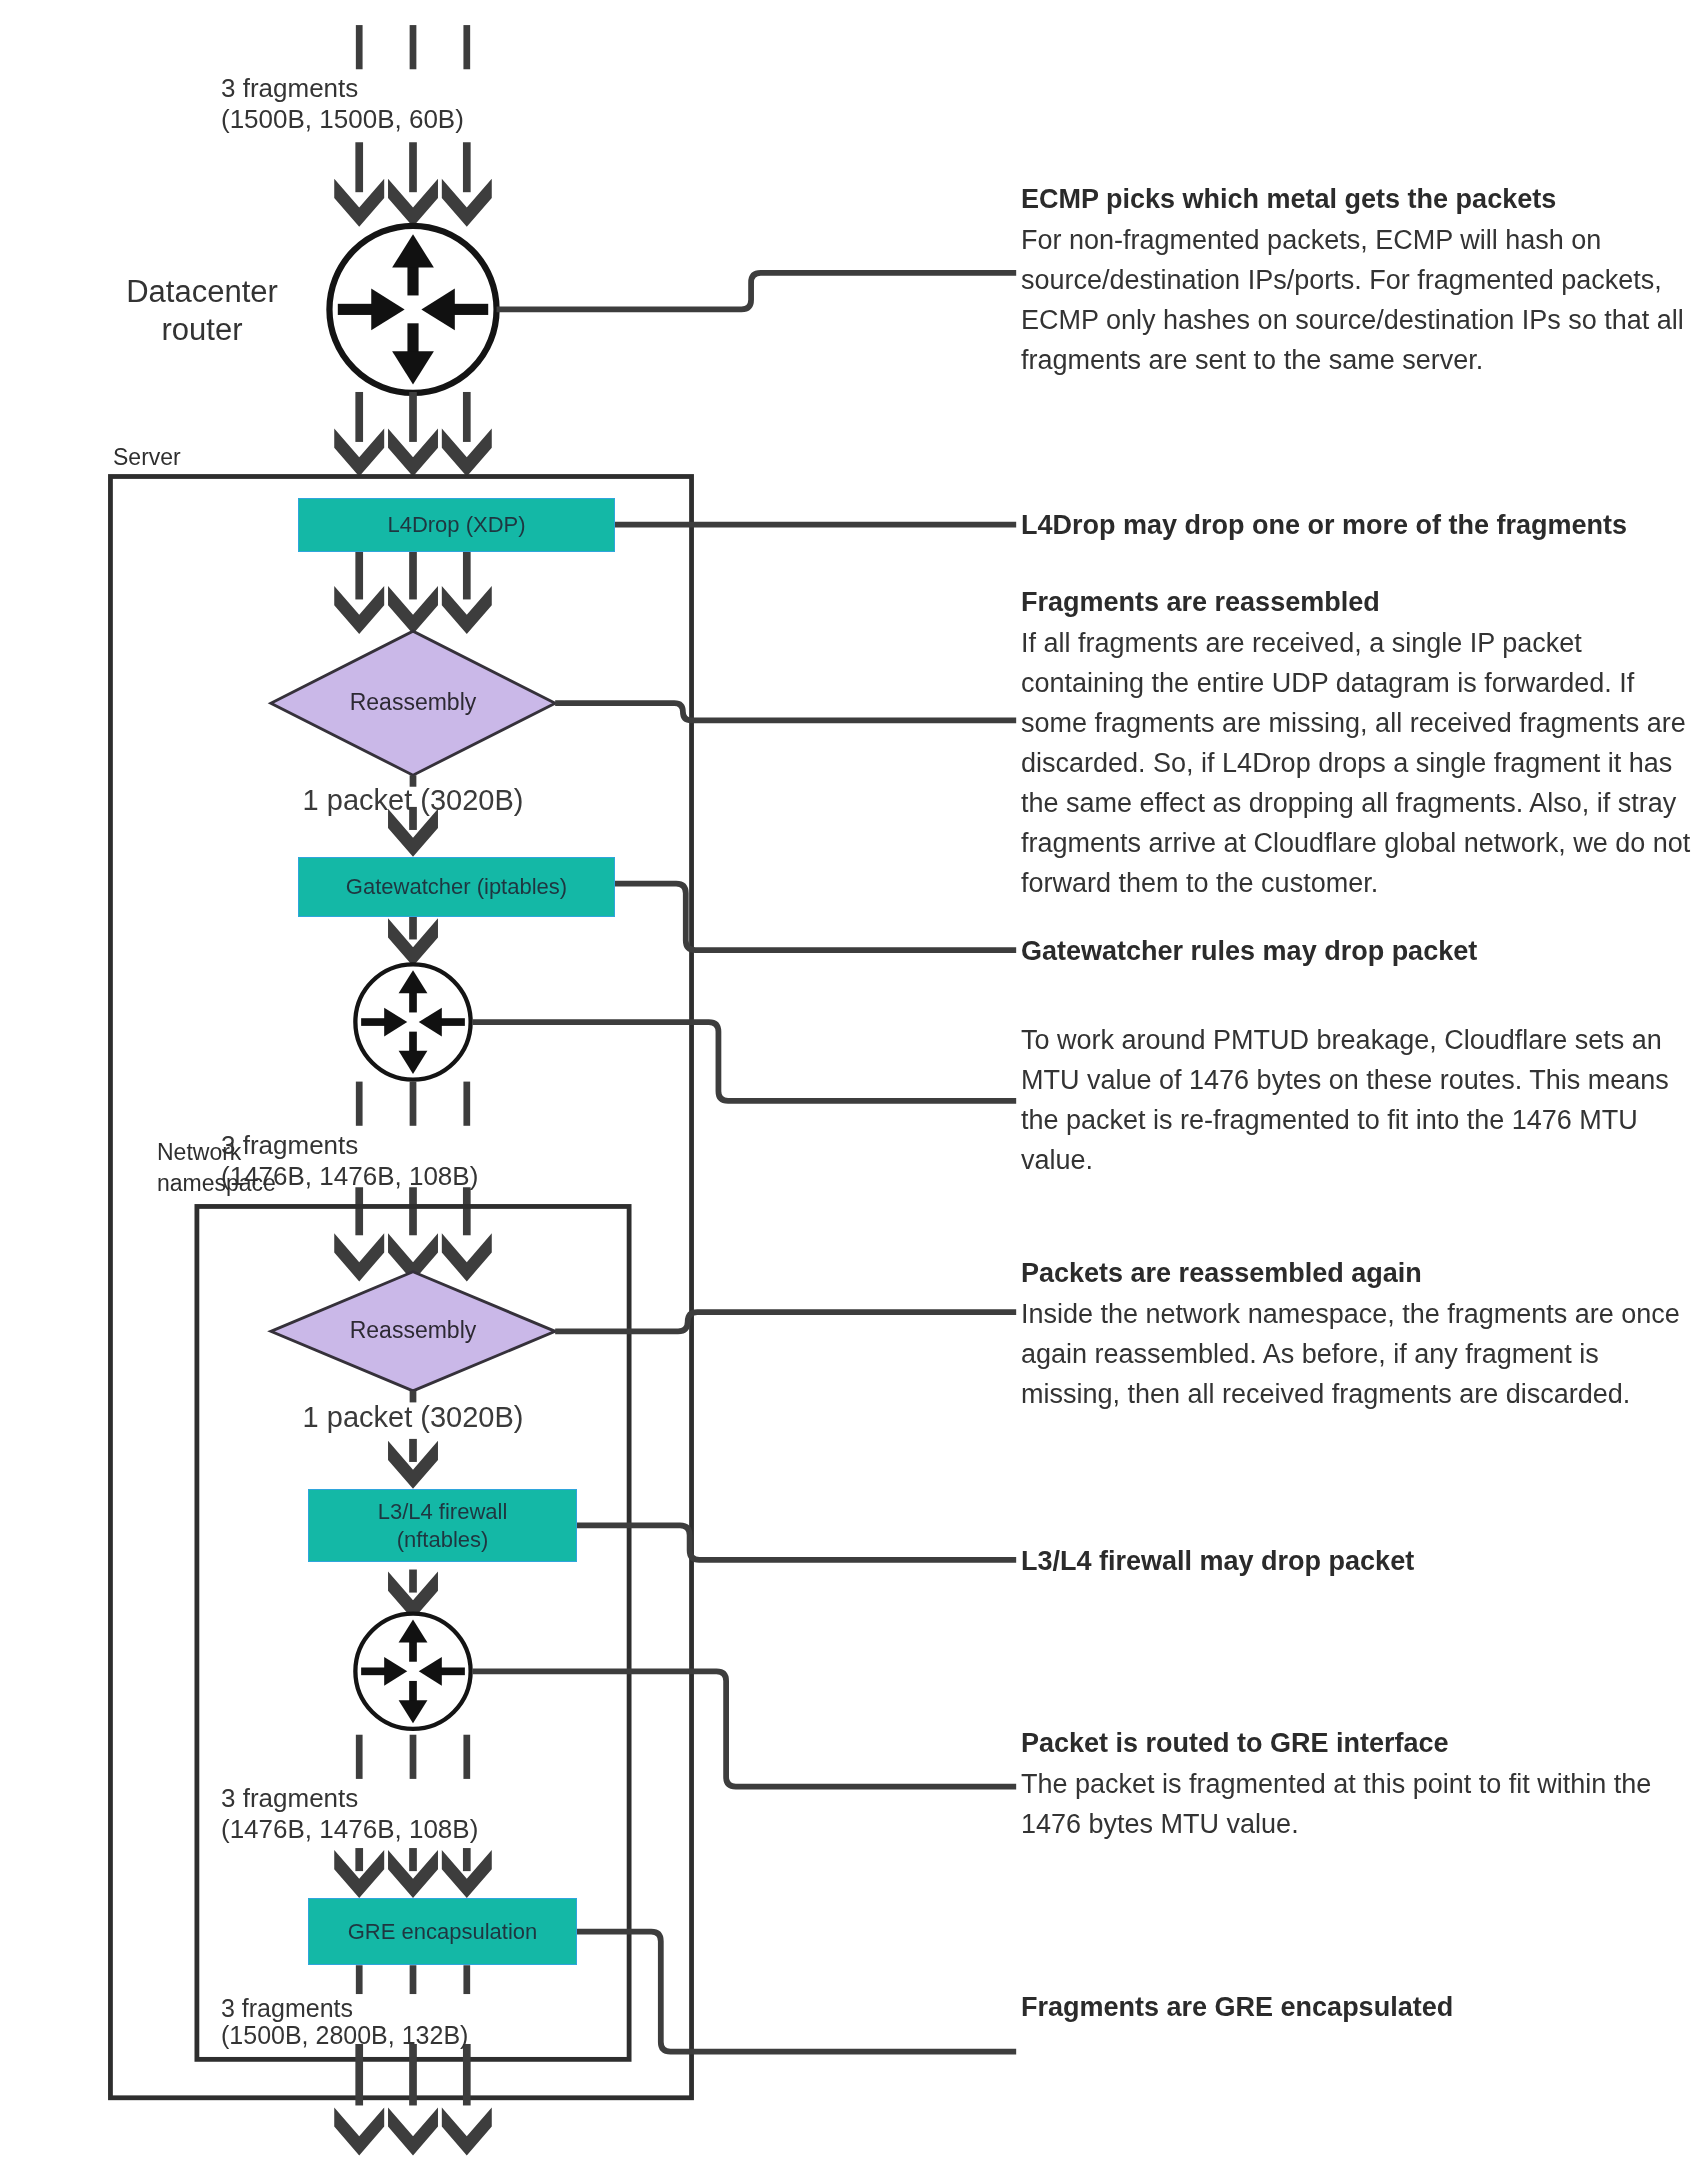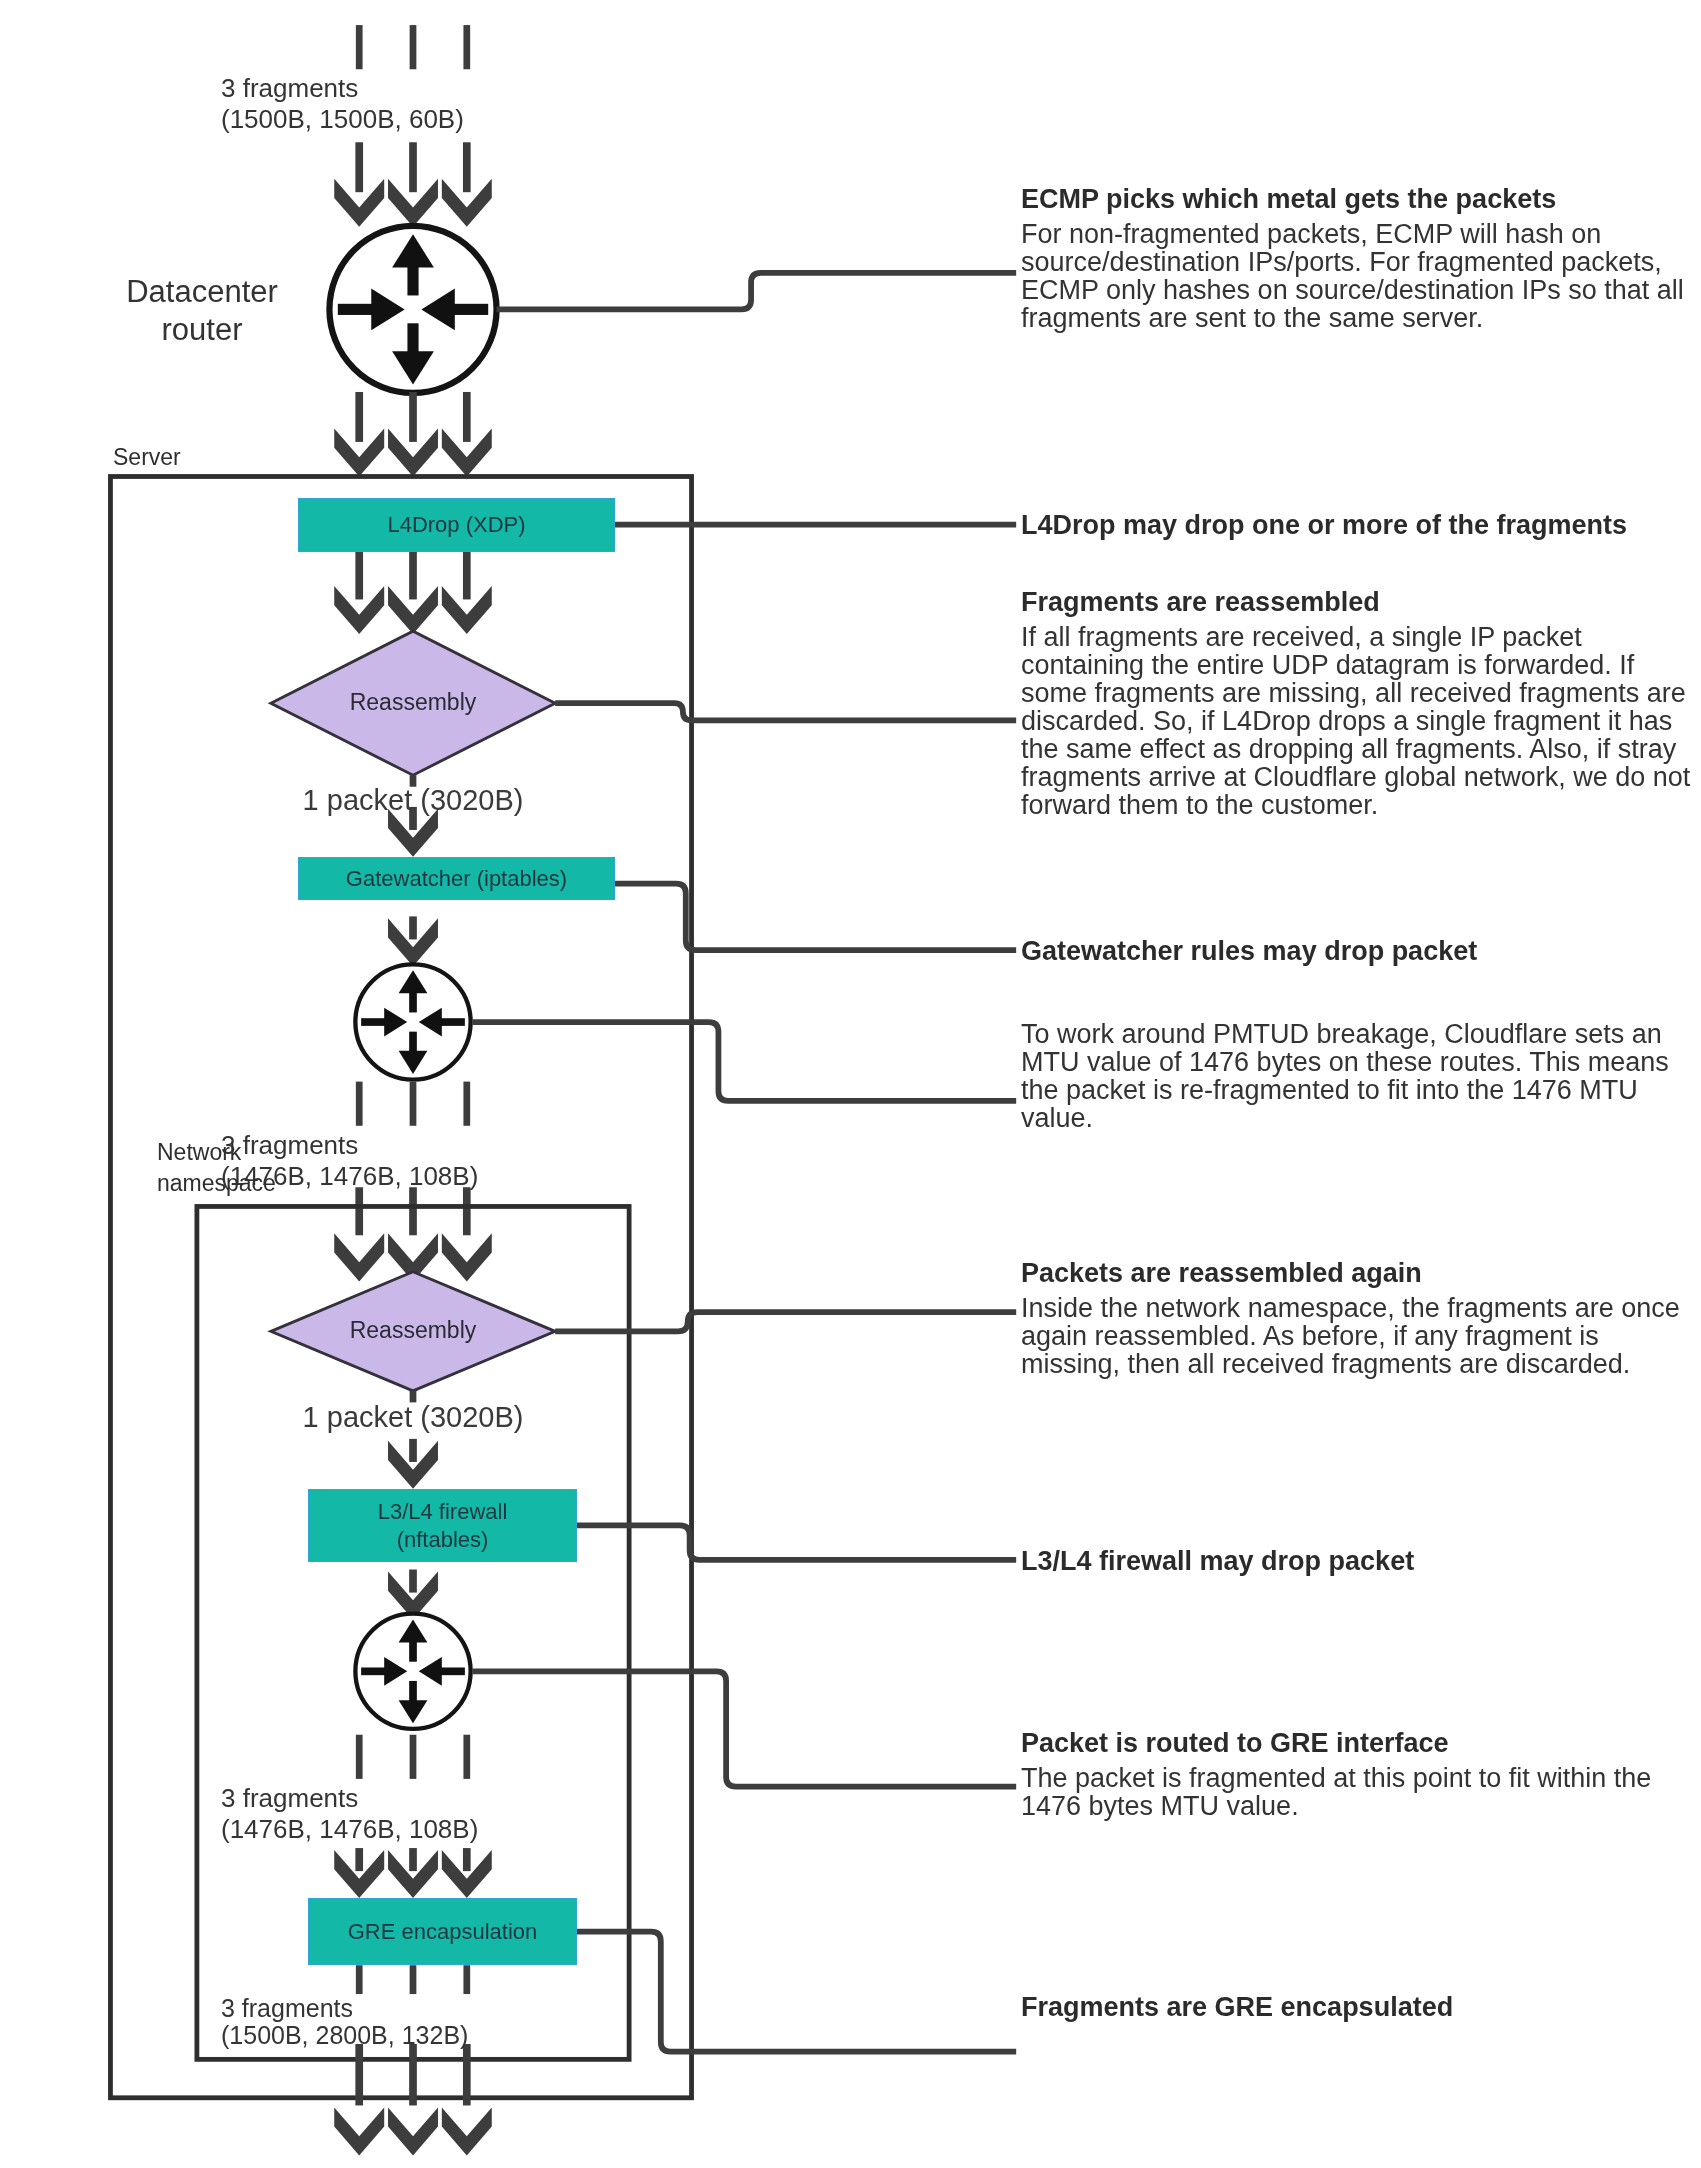--- a/index.html
+++ b/index.html
@@ -11,21 +11,21 @@
   .frag-sm{font-size:25px;}
   .packet-label{left:221px;width:384px;text-align:center;font-size:29px;color:#3a3a3a;}
   .node-box{background:#14b8a6;border:1.9px solid #2FA5DC;box-sizing:border-box;
             display:flex;flex-direction:column;align-items:center;justify-content:center;
             font-size:22px;color:#1f3640;text-align:center;line-height:28px;margin-left:29px;}
   .diamond-label{width:192px;text-align:center;font-size:23px;color:#2d2a33;}
   .side-label{font-size:23px;color:#2f2f2f;}
   .big-label{left:77px;width:250px;text-align:center;font-size:31px;line-height:38px;color:#333;}
   .ann{left:1021px;width:674px;}
   .ann-title{font-size:27px;font-weight:700;color:#2b2b2b;line-height:33px;}
-  .ann-body{font-size:27px;color:#333;line-height:28px;}
+  .ann-body{font-size:27px;color:#333;line-height:40px;}
 </style>
 </head>
 <body>
 
 <div id="canvas">
 
 <svg id="diagram-svg" width="1701" height="2168" viewBox="0 0 1771 2257">
   <defs>
     <g id="tick">
           <rect x="-3.5" y="0" width="7" height="46" fill="#3D3D3D"></rect>
@@ -164,21 +164,21 @@
 
 <div class="abs side-label" style="left:113px;top:444px">Server</div>
 
 <div class="abs node-box" style="left:269px;top:498px;width:317px;height:54px">
   <div>L4Drop (XDP)</div>
 </div>
 
 <div class="abs diamond-label" style="left:317px;top:689px">Reassembly</div>
 <div class="abs packet-label" style="top:784px">1 packet (3020B)</div>
 
-<div class="abs node-box" style="left:269px;top:857px;width:317px;height:43px">
+<div class="abs node-box" style="left:269px;top:857px;width:317px;height:60px">
   <div>Gatewatcher (iptables)</div>
 </div>
 
 <div class="abs frag-label" style="top:1130px">3 fragments</div>
 <div class="abs frag-label" style="top:1161px">(1476B, 1476B, 108B)</div>
 
 <div class="abs side-label" style="left:157px;top:1139px">Network</div>
 <div class="abs side-label" style="left:157px;top:1170px">namespace</div>
 
 <div class="abs diamond-label" style="left:317px;top:1317px">Reassembly</div>

